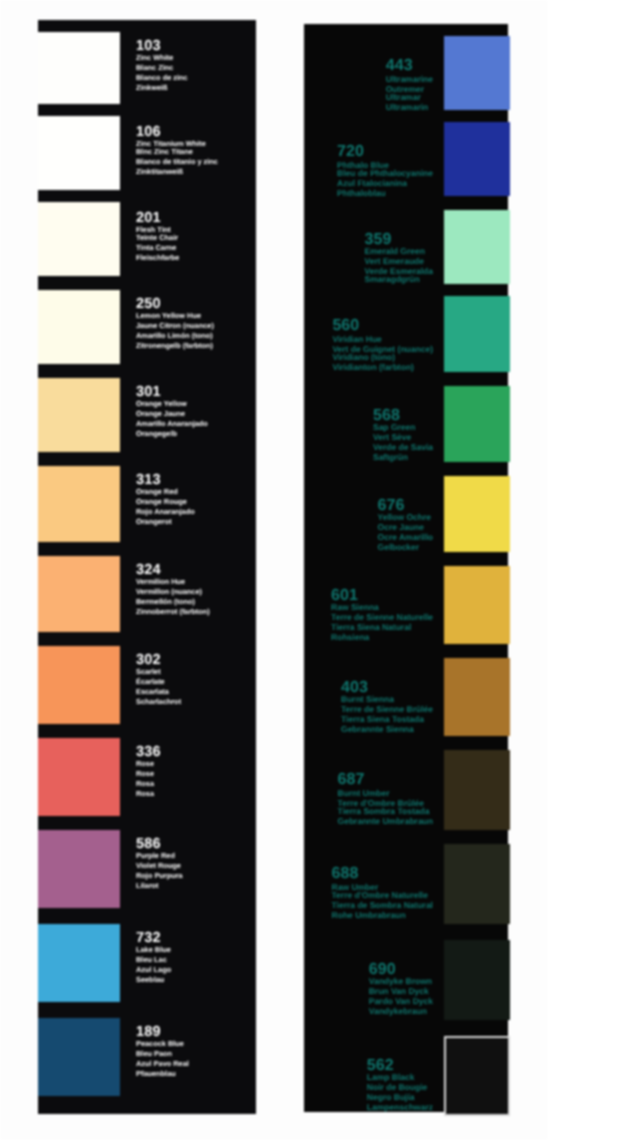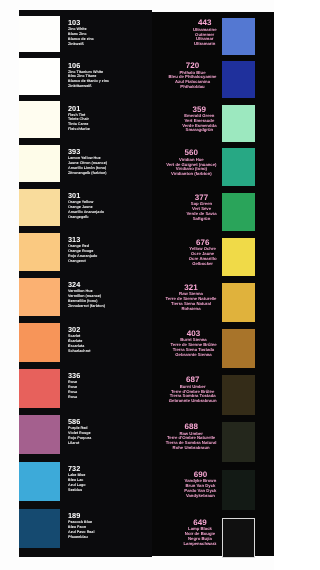--- a/index.html
+++ b/index.html
@@ -1,32 +1,32 @@
 <!DOCTYPE html>
 <html><head>
 <meta charset="utf-8">
 <title>Colour Chart</title>
 <style>
   html,body{margin:0;padding:0;}
   body{width:274px;height:570px;background:#fff;font-family:"Liberation Sans",sans-serif;overflow:hidden;}
   .sheet{position:relative;width:274px;height:570px;background:#fdfdfd;filter:blur(0.42px);}
-  .card{position:absolute;background:#0a0a0c;padding-left:24px;}
+  .card{position:absolute;background:#0a0a0c;}
   #left-card{left:19px;top:10px;width:109px;height:547px;background:#0b0b0d;}
   #right-card{left:151.5px;top:12px;width:102.5px;height:544px;background:#070707;}
   .lrow{position:absolute;left:0;width:109px;}
   .lswatch{position:absolute;left:0;top:0;width:40.6px;}
   .ltext,.rtext{-webkit-font-smoothing:antialiased;text-rendering:geometricPrecision;will-change:opacity;opacity:0.999;}
   .ltext{position:absolute;left:49px;top:3.2px;color:#fff;}
   .code{font-weight:bold;font-size:7.3px;line-height:8.0px;letter-spacing:0.05px;}
   .rtext .code{font-size:8.0px;line-height:8.2px;}
   .nm{font-size:3.7px;line-height:4.87px;font-weight:bold;white-space:nowrap;}
   .rtext .nm{font-size:4.25px;}
   .rrow{position:absolute;left:0;width:103px;}
   .rswatch{position:absolute;left:70px;top:0;width:33px;}
-  .rtext{position:absolute;right:38px;top:1.0px;color:#f9a8d4;text-align:center;}
+  .rtext{position:absolute;right:38px;top:11px;color:#0f766e;text-align:left;}
   .outlined{box-sizing:border-box;border:1px solid #d9d9d9;}
 </style>
 </head>
 <body>
 
 <div class="sheet">
   <div class="card" id="left-card">
       <div class="lrow" style="top: 5.863px;">
         <div class="lswatch" style="height: 36.3321px; background: rgb(254, 254, 252);"></div>
         <div class="ltext">
@@ -53,21 +53,21 @@
           <div class="code">201</div>
           <div class="nm">Flesh Tint</div>
           <div class="nm">Teinte Chair</div>
           <div class="nm">Tinta Carne</div>
           <div class="nm">Fleischfarbe</div>
         </div>
       </div>
       <div class="lrow" style="top: 134.807px;">
         <div class="lswatch" style="height: 37.1697px; background: rgb(254, 252, 233);"></div>
         <div class="ltext">
-          <div class="code">393</div>
+          <div class="code">250</div>
           <div class="nm">Lemon Yellow Hue</div>
           <div class="nm">Jaune Citron (nuance)</div>
           <div class="nm">Amarillo Limón (tono)</div>
           <div class="nm">Zitronengelb (farbton)</div>
         </div>
       </div>
       <div class="lrow" style="top: 178.717px;">
         <div class="lswatch" style="height: 37.4489px; background: rgb(249, 220, 156);"></div>
         <div class="ltext">
           <div class="code">301</div>
@@ -185,41 +185,41 @@
           <div class="code">560</div>
           <div class="nm">Viridian Hue</div>
           <div class="nm">Vert de Guignet (nuance)</div>
           <div class="nm">Viridiano (tono)</div>
           <div class="nm">Viridianton (farbton)</div>
         </div>
       </div>
       <div class="rrow" style="top: 180.844px;">
         <div class="rswatch" style="height: 37.8798px; background: rgb(42, 164, 90);"></div>
         <div class="rtext">
-          <div class="code">377</div>
+          <div class="code">568</div>
           <div class="nm">Sap Green</div>
           <div class="nm">Vert Sève</div>
           <div class="nm">Verde de Savia</div>
           <div class="nm">Saftgrün</div>
         </div>
       </div>
       <div class="rrow" style="top: 225.724px;">
         <div class="rswatch" style="height: 38.2362px; background: rgb(240, 218, 72);"></div>
         <div class="rtext">
           <div class="code">676</div>
           <div class="nm">Yellow Ochre</div>
           <div class="nm">Ocre Jaune</div>
           <div class="nm">Ocre Amarillo</div>
           <div class="nm">Gelbocker</div>
         </div>
       </div>
       <div class="rrow" style="top: 271.12px;">
         <div class="rswatch" style="height: 38.5926px; background: rgb(224, 178, 60);"></div>
         <div class="rtext">
-          <div class="code">321</div>
+          <div class="code">601</div>
           <div class="nm">Raw Sienna</div>
           <div class="nm">Terre de Sienne Naturelle</div>
           <div class="nm">Tierra Siena Natural</div>
           <div class="nm">Rohsiena</div>
         </div>
       </div>
       <div class="rrow" style="top: 317.033px;">
         <div class="rswatch" style="height: 38.949px; background: rgb(168, 116, 42);"></div>
         <div class="rtext">
           <div class="code">403</div>
@@ -255,21 +255,21 @@
           <div class="code">690</div>
           <div class="nm">Vandyke Brown</div>
           <div class="nm">Brun Van Dyck</div>
           <div class="nm">Pardo Van Dyck</div>
           <div class="nm">Vandykebraun</div>
         </div>
       </div>
       <div class="rrow" style="top: 505.847px;">
         <div class="rswatch outlined" style="height: 40.3746px; background: rgb(16, 16, 16);"></div>
         <div class="rtext">
-          <div class="code">649</div>
+          <div class="code">562</div>
           <div class="nm">Lamp Black</div>
           <div class="nm">Noir de Bougie</div>
           <div class="nm">Negro Bujía</div>
           <div class="nm">Lampenschwarz</div>
         </div>
       </div>
     </div>
 </div>
 
 </body></html>

